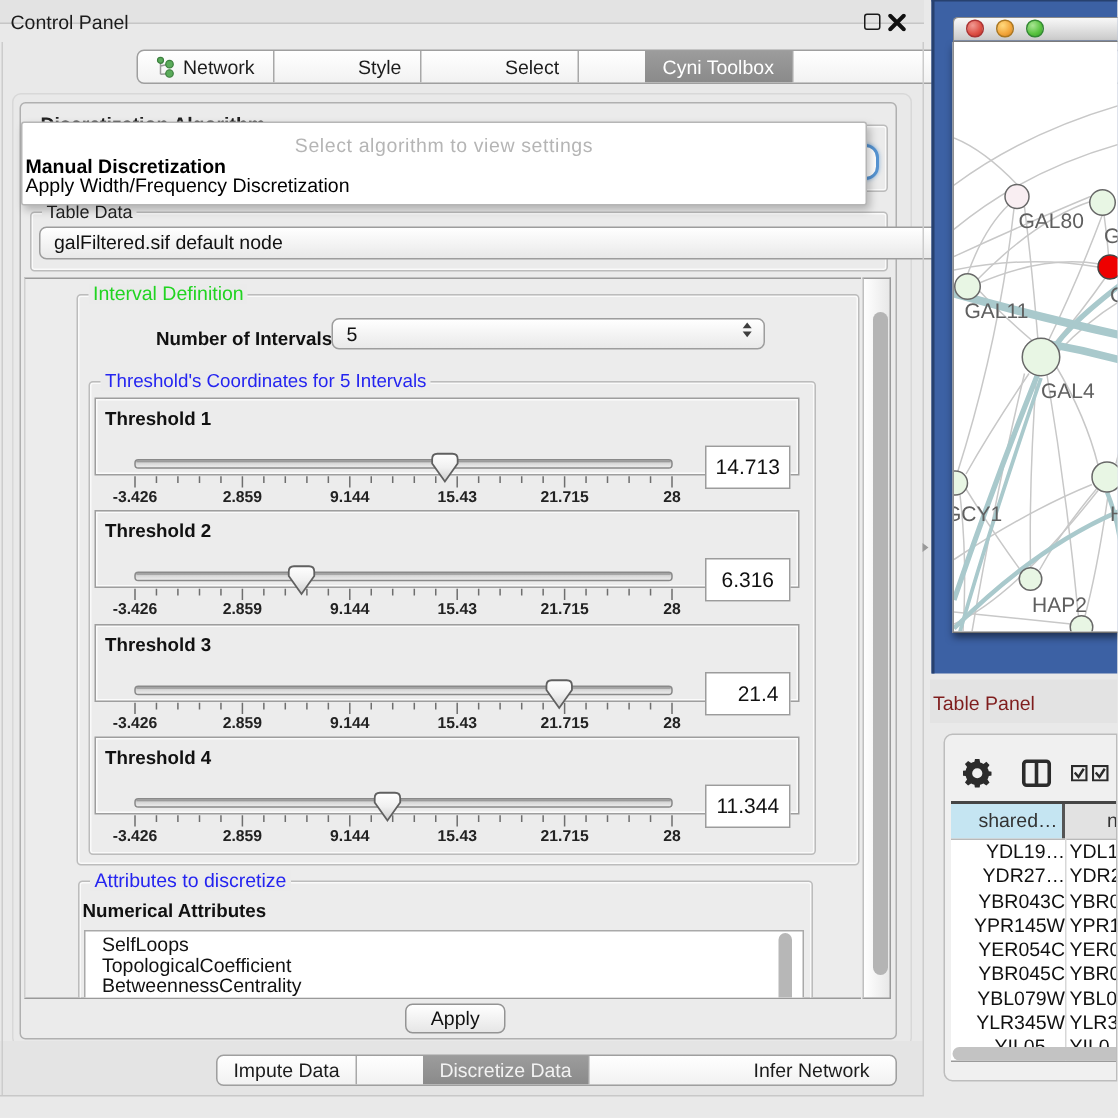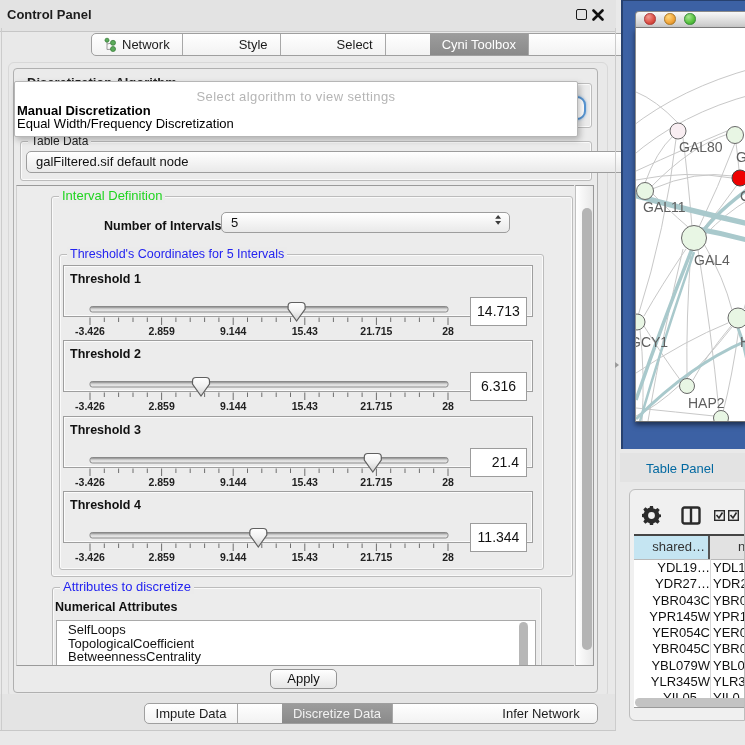--- a/index.html
+++ b/index.html
@@ -2,21 +2,21 @@
 <html><head>
 <meta charset="utf-8">
 <style>
   * { margin:0; padding:0; box-sizing:border-box; }
   html,body { width:745px; height:745px; }
   body { font-family:"Liberation Sans", sans-serif; background:#e9e9e9; position:relative; overflow:hidden; }
   #root { position:absolute; left:0; top:0; width:745px; height:745px; }
   .abs { position:absolute; }
 
   
-  #titlebar { left:0; top:0; width:616px; height:32px; background:#e3e3e3; border-bottom:1px solid #c6c6c6;font-weight:bold; }
+  #titlebar { left:0; top:0; width:616px; height:16px; background:#e3e3e3; border-bottom:1px solid #c6c6c6; }
   #titlebar .t { position:absolute; left:7px; top:7px; font-size:13px; color:#1c1c1c; }
 
   
   .tabstrip { display:flex; height:23px; border:1px solid #9f9f9f; border-radius:5px; background:linear-gradient(#ffffff,#f2f2f2); overflow:hidden; font-size:13px; color:#1c1c1c;gap:44px; }
   .tabstrip .seg { display:flex; align-items:center; justify-content:center; border-right:1px solid #a8a8a8; padding:0 12px; white-space:nowrap; }
   .tabstrip .seg:last-child { border-right:none;margin-left:48px; }
   .tabstrip .sel { background:linear-gradient(#9c9c9c,#8a8a8a); color:#fff; }
   #toptabs { left:91px; top:33px; }
   #bottabs { left:144px; top:703px; }
 
@@ -51,21 +51,21 @@
 
   
   #blue { left:621px; top:0; width:124px; height:449px; background:#3c61a4; border-left:2px solid #27416f; border-top:1px solid #27416f; }
   #innerwin { position:absolute; left:12px; top:10px; width:112px; height:410px; }
   #wtitle { position:absolute; left:0; top:0; width:112px; height:17px; background:linear-gradient(#f8f8f8,#c9c9c9); border:1px solid #8a8a8a; border-bottom:1px solid #7f7f7f; border-radius:4px 0 0 0; }
   .light { position:absolute; top:1.2px; width:11.5px; height:11.5px; border-radius:50%; }
   #canvas { position:absolute; left:0; top:17px; width:112px; height:394px; background:#fff; overflow:hidden; border-left:1px solid #8e8e8e; border-bottom:1px solid #6f6f6f; box-shadow:0 3px 5px rgba(0,0,0,0.5); }
 
   
   #tpbar { left:620px; top:453px; width:125px; height:29px; background:#e3e3e3; }
-  #tpbar .t { position:absolute; left:26px; top:8px; font-size:13px; color:#0369a1; }
+  #tpbar .t { position:absolute; left:2px; top:8px; font-size:13px; color:#7f1d1d; }
   #tbox { left:629px; top:489px; width:116px; height:232px; background:#f0f0f0; border:1px solid #bdbdbd; border-radius:6px 0 0 6px; overflow:hidden; }
 </style>
 </head>
 <body>
 <div id="root">
     <svg width="0" height="0" style="position:absolute">
       <defs>
         <linearGradient id="trk" x1="0" y1="0" x2="0" y2="1">
           <stop offset="0" stop-color="#b0b0b0"></stop>
           <stop offset="0.45" stop-color="#d8d8d8"></stop>
@@ -357,21 +357,21 @@
     <div class="seg sel" style="width:111px;color:#f2f2f2;padding-left:12px;">Discretize Data</div>
     <div class="seg" style="width:112px;">Infer Network</div>
   </div>
   <div class="abs" style="left:0; top:730px; width:616px; height:1px; background:#c8c8c8;"></div>
   <div class="abs" style="left:1px; top:28px; width:1px; height:702px; background:#cccccc;"></div>
   <div class="abs" style="left:615px; top:28px; width:1px; height:702px; background:#cccccc;"></div>
 
   <div class="abs" id="popup">
     <div class="gray">Select algorithm to view settings</div>
     <div class="b">Manual Discretization</div>
-    <div class="n">Equal Width/Frequency Discretization</div>
+    <div class="n">Apply Width/Frequency Discretization</div>
   </div>
 
   <div class="abs" style="left:615px; top:362px; width:0; height:0; border:3px solid transparent; border-left:4px solid #9a9a9a;"></div>
 
   <div class="abs" id="blue">
     <div id="innerwin">
       <div id="wtitle">
         <span class="light" style="left:8px;  background:radial-gradient(circle at 35% 30%, #f09a93, #dd4f44 60%, #b33126); border:0.5px solid #a33;"></span>
         <span class="light" style="left:28px; background:radial-gradient(circle at 35% 30%, #ffd97e, #f2a53a 60%, #cd7f20); border:0.5px solid #a72;"></span>
         <span class="light" style="left:48px; background:radial-gradient(circle at 35% 30%, #a8e593, #57c23e 60%, #3a9b2c); border:0.5px solid #383;"></span>

